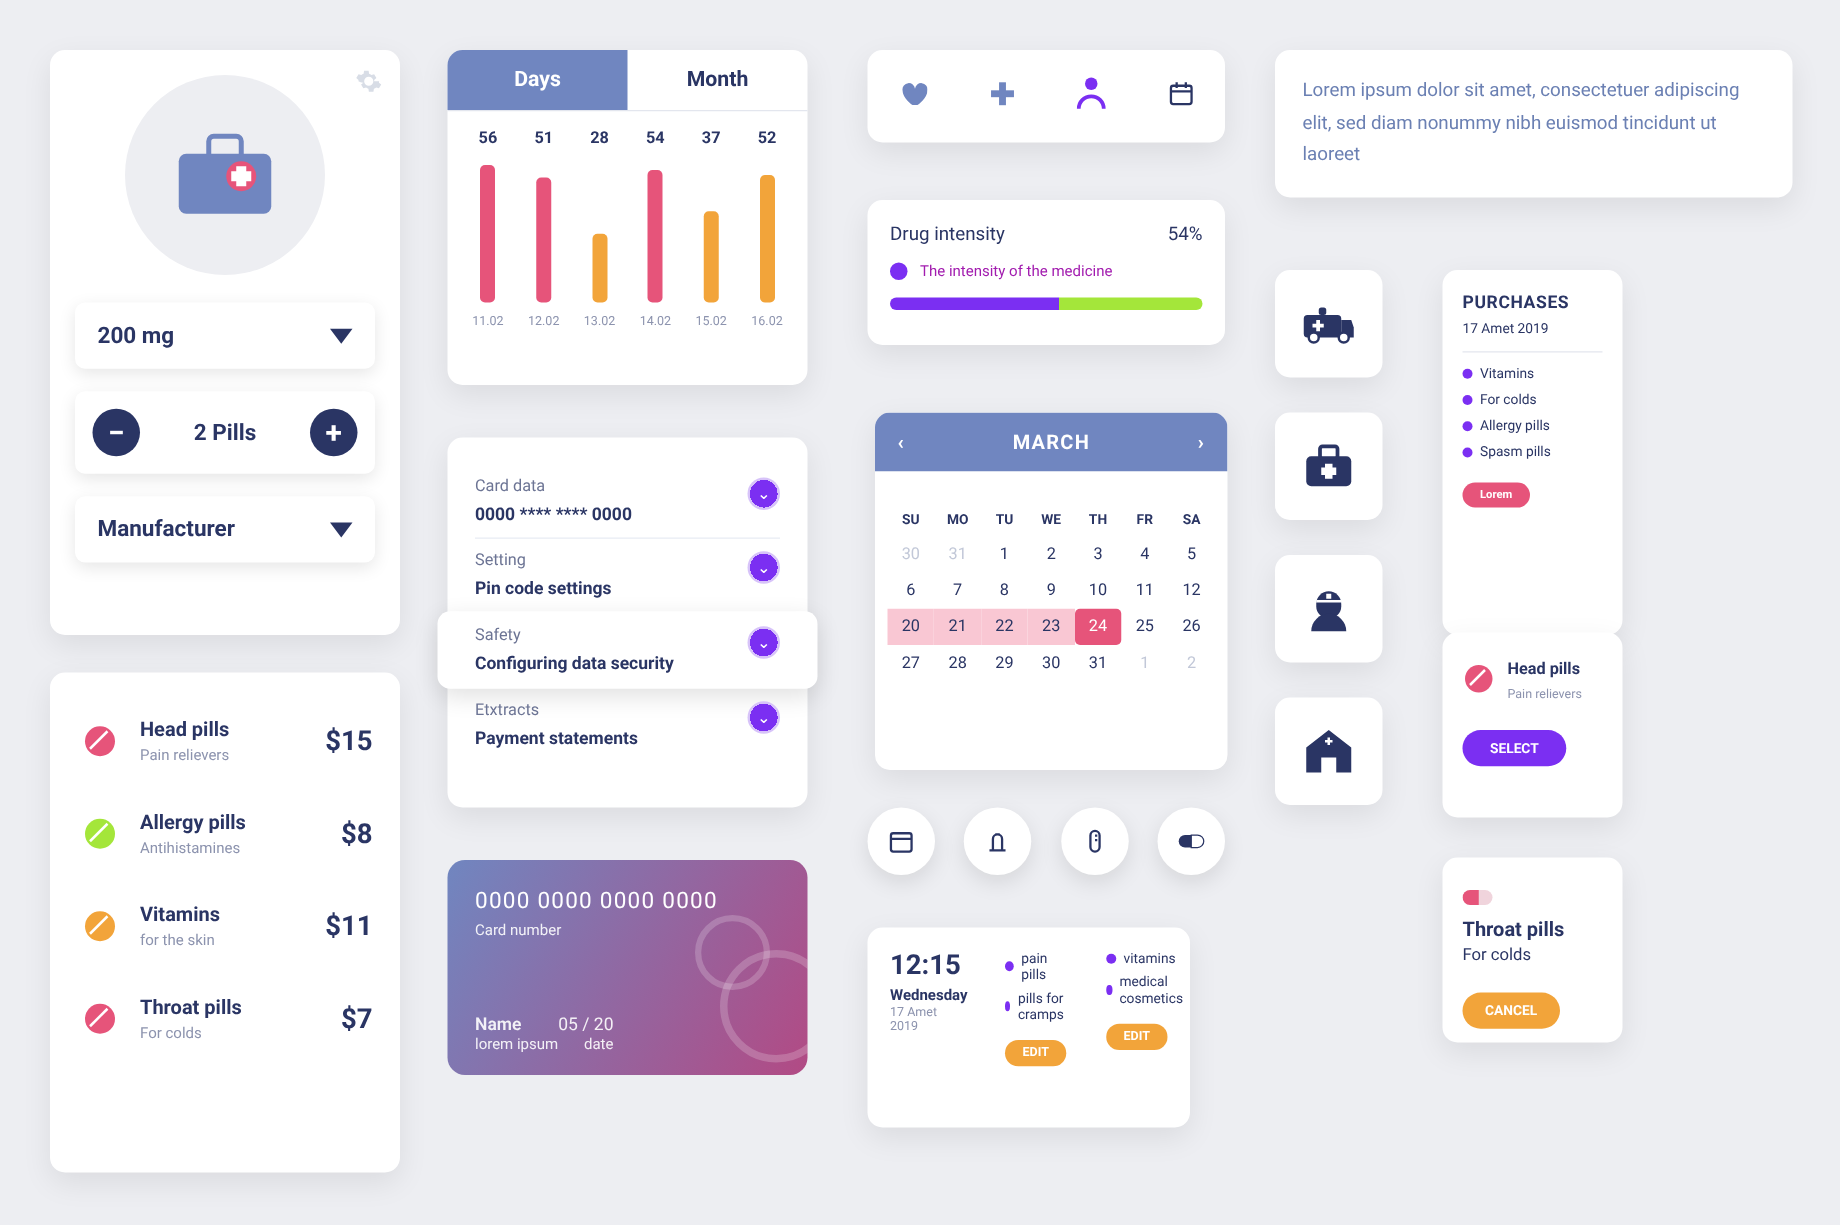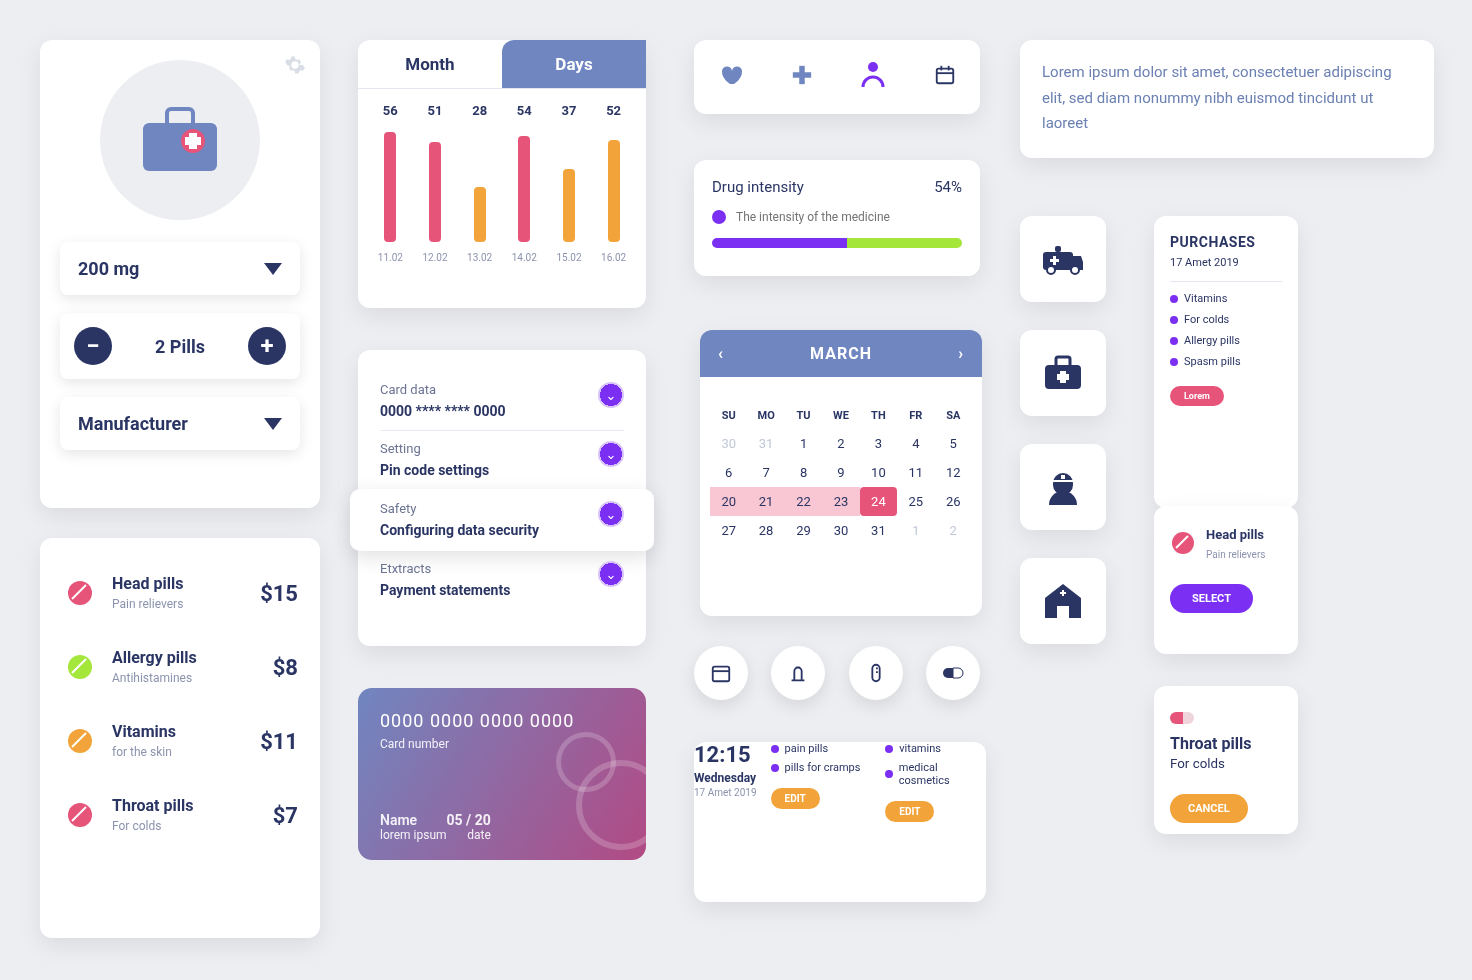--- a/index.html
+++ b/index.html
@@ -28,21 +28,21 @@
 .bar{width:12px;border-radius:4px}
 .bar-date{font-size:10px;color:#8c93ae;margin-top:10px}
 
 
 #ico-row{left:694px;top:40px;width:286px;height:74px;display:flex;justify-content:space-around;align-items:center}
 .ico{color:#2a3564}
 
 
 #drug{left:694px;top:160px;width:286px;height:116px;padding:18px}
 #drug .row1{display:flex;justify-content:space-between;font-size:15px;color:#2a3564;margin-bottom:14px}
-#drug .row2{display:flex;align-items:center;gap:10px;font-size:12px;color:#737373;margin-bottom:14px}
+#drug .row2{display:flex;align-items:center;gap:10px;font-size:12px;color:#a21caf;margin-bottom:14px}
 .dot{width:14px;height:14px;border-radius:50%;background:#7b2ff2;display:inline-block}
 #prog{height:10px;border-radius:6px;background:linear-gradient(to right,#7b2ff2 0%,#7b2ff2 54%,#a4e63a 54%,#a4e63a 100%)}
 
 
 #lorem{left:1020px;top:40px;width:414px;height:118px;padding:20px 22px;font-size:15px;line-height:1.7;color:#6b80b3}
 
 
 #settings{left:358px;top:350px;width:288px;height:296px;padding:22px 22px}
 .srow{display:flex;justify-content:space-between;padding:10px 0}
 .srow .txt small{font-size:13px;color:#6c7494;display:block;margin-bottom:4px}
@@ -76,21 +76,21 @@
 #cc .bub2{position:absolute;width:60px;height:60px;border:5px solid rgba(255,255,255,0.2);border-radius:50%;right:30px;top:44px}
 #cc .num{font-size:18px;letter-spacing:1px;margin-bottom:6px}
 #cc .lbl{font-size:12px;opacity:0.9}
 #cc .bottom{position:absolute;bottom:18px;left:22px;right:22px;display:flex;}
 
 
 #tools{left:694px;top:646px;width:286px;display:flex;justify-content:space-between}
 .tool{width:54px;height:54px;border-radius:50%;background:#fff;box-shadow:0 6px 18px rgba(0,0,0,0.1);display:flex;align-items:center;justify-content:center;color:#2a3564}
 
 
-#sched{left:694px;top:742px;width:292px;height:160px;display:flex;gap:14px}
+#sched{left:694px;top:742px;width:258px;height:160px;padding:18px;display:flex;gap:30px}
 #sched .time b{font-size:22px;color:#2a3564}
 #sched .time .day{font-size:12px;font-weight:700;color:#2a3564;margin-top:4px}
 #sched .time .date{font-size:10px;color:#8c93ae;margin-top:2px}
 .col{flex:1;font-size:11px}
 .col .li{display:flex;align-items:center;gap:6px;color:#2a3564;margin-bottom:6px}
 .pdot{width:8px;height:8px;border-radius:50%;background:#7b2ff2}
 .editbtn{background:#f2a43a;color:#fff;font-size:10px;font-weight:700;padding:5px 14px;border-radius:12px;display:inline-block;margin-top:8px}
 
 
 .tile{left:1020px;width:86px;height:86px;display:flex;align-items:center;justify-content:center;color:#2a3564}
@@ -143,22 +143,22 @@
     <span class="btn">+</span>
   </div>
   <div class="dd">
       <span>Manufacturer</span>
       <span class="tri"></span>
     </div>
 </div>
 
 <div id="chart" class="card abs">
   <div id="tabs">
+    <div class="tab active">Days</div>
     <div class="tab">Month</div>
-    <div class="tab active">Days</div>
   </div>
   <div id="bars">
       <div class="bar-col">
         <div class="bar-val">56</div>
         <div class="bar-track">
           <div class="bar" style="height:110.13333333333334px;background:#e6547a"></div>
         </div>
         <div class="bar-date">11.02</div>
       </div>
       <div class="bar-col">
@@ -355,21 +355,21 @@
   <div class="bub1"></div>
     <div class="bub2"></div>
   <div class="num">0000 0000 0000 0000</div>
   <div class="lbl">Card number</div>
   <div class="bottom">
     <div>
         <div class="lbl" style="font-size:14px;font-weight:600">Name</div>
         <div class="lbl">lorem ipsum</div>
       </div>
     <div style="text-align:right">
-        <div class="lbl" style="font-size:14px;font-weight:700">05 / 20</div>
+        <div class="lbl" style="font-size:14px;font-weight:400">05 / 20</div>
         <div class="lbl">date</div>
       </div>
   </div>
 </div>
 
 <div id="tools" class="abs">
   <div class="tool">
       <svg width="22" height="22" viewBox="0 0 24 24" fill="none" stroke="#2a3564" stroke-width="2">
         <rect x="3" y="5" width="18" height="16" rx="2"></rect>
         <line x1="3" y1="10" x2="21" y2="10"></line>

